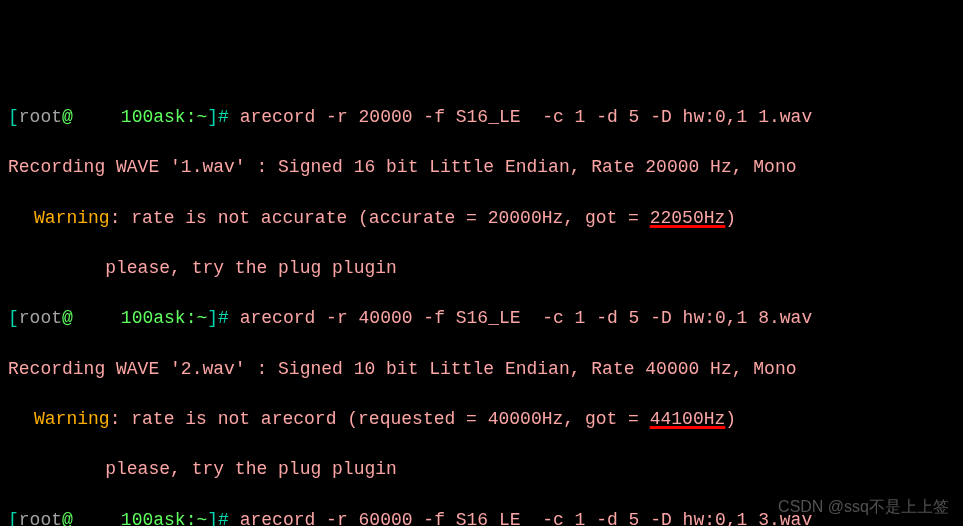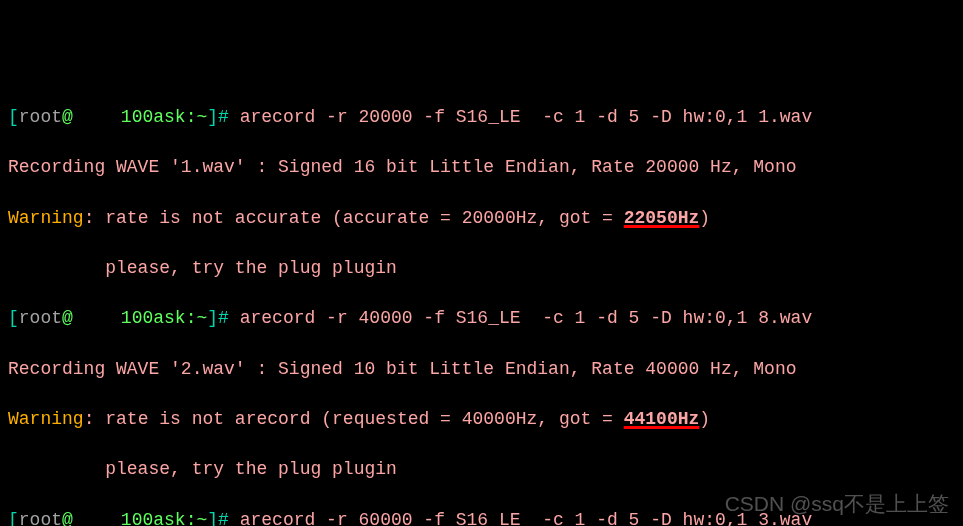--- a/index.html
+++ b/index.html
@@ -16,35 +16,34 @@
       white-space: pre;
       position: relative;
     }
     .line { display: block; }
     .prompt-bracket { color: #00d7af; }
     .prompt-user { color: #a3a3a3; }
     .prompt-at { color: #5fff5f; }
     .prompt-host { color: #5fff5f; margin-left: 48px; }
     .prompt-colon { color: #5fff5f; }
     .prompt-path { color: #5fff5f; }
-    .warning { color: #ffaf00; }
+    .warning { color: #ffaf00; margin-left: 26px; }
     .white { color: #fca5a5; }
     .underline-red {
       text-decoration: underline;
       text-decoration-color: #ff0000;
       text-decoration-thickness: 3px;
       text-underline-offset: 2px;
-      font-weight: bold;
     }
     .watermark {
       position: absolute;
       bottom: 8px;
       right: 14px;
       color: rgba(200,200,200,0.4);
-      font-size: 21px;
+      font-size: 16px;
       font-family: sans-serif;
     }
   </style>
 </head>
 <body>
 
 
 
 <span class="line"><span class="prompt-bracket">[</span><span class="prompt-user">root</span><span class="prompt-at">@</span><span class="prompt-host">100ask</span><span class="prompt-colon">:</span><span class="prompt-path">~</span><span class="prompt-bracket">]#</span> <span class="white">arecord -r 20000 -f S16_LE  -c 1 -d 5 -D hw:0,1 1.wav</span></span>
 <span class="line white">Recording WAVE '1.wav' : Signed 16 bit Little Endian, Rate 20000 Hz, Mono</span>

